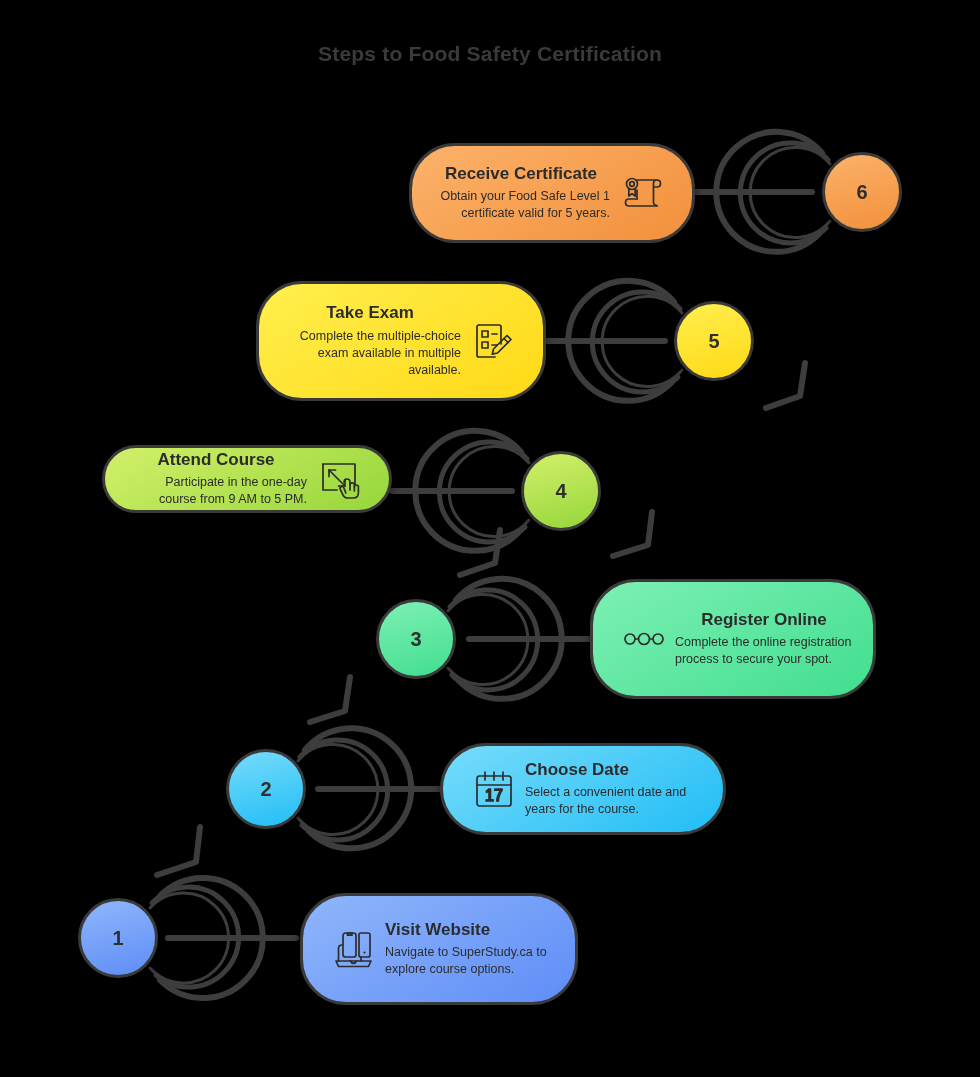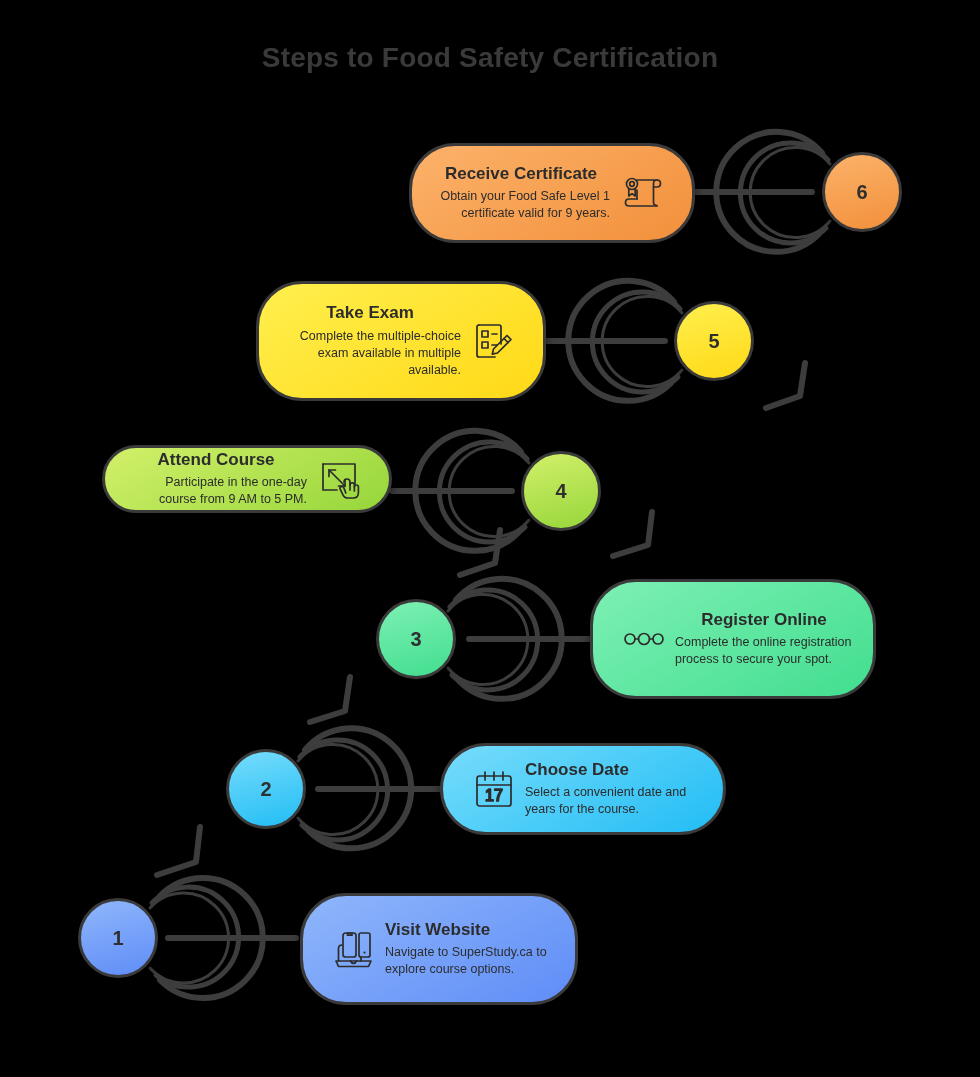--- a/index.html
+++ b/index.html
@@ -6,21 +6,21 @@
   body{
     width:980px;height:1077px;position:relative;overflow:hidden;
     font-family:"Liberation Sans","DejaVu Sans",sans-serif;
     background:#000000;
   }
   #stage{position:absolute;inset:0;}
 
   
   .title{
     position:absolute;left:0;top:42px;width:980px;text-align:center;
-    font-size:28px;font-weight:bold;color:#3a3a3a;letter-spacing:.2px;
+    font-size:21px;font-weight:bold;color:#3a3a3a;letter-spacing:.2px;
   }
 
   
   svg.links{position:absolute;left:0;top:0;width:980px;height:1077px;}
   svg.links path,svg.links line{
     fill:none;stroke:#3d3d3d;stroke-width:6;
     stroke-linecap:round;stroke-linejoin:round;
   }
   svg.rings{position:absolute;left:0;top:0;width:980px;height:1077px;}
   svg.rings path,svg.rings circle{fill:none;stroke:#3d3d3d;stroke-linecap:round;}
@@ -221,21 +221,21 @@
         <path d="M24 28 H29"></path>
         <path d="M39 18.5 l4 4 l-13.5 13.5 l-5.2 1.2 l1.2 -5.2 z"></path>
         <path d="M36 21.5 l4 4"></path>
       </svg>
     </div>
   </div>
 
   <div class="card icon-right ta-right" id="card6" style="left:409px;top:143px;width:286px;height:100px;">
     <div class="body">
       <div class="ttl" style="text-align:center;">Receive Certificate</div>
-      <div class="dsc">Obtain your Food Safe Level 1 certificate valid for 9 years.</div>
+      <div class="dsc">Obtain your Food Safe Level 1 certificate valid for 5 years.</div>
     </div>
     <div class="ico">
       <svg viewBox="0 0 48 48">
         <path d="M20 11 H40 q-3.5 0 -3.5 3.5 V33 q0 3.5 3.5 3.5"></path>
         <path d="M40 11 q3.5 0 3.5 3.5 q0 3.5 -3.5 3.5 h-3.5"></path>
         <path d="M20 30 H12 q-3.5 0 -3.5 3.5 q0 3.5 3.5 3.5 H40"></path>
         <path d="M20 21 V30"></path>
         <circle cx="15" cy="15" r="5.5"></circle>
         <circle cx="15" cy="15" r="2.3"></circle>
         <path d="M11.8 19.5 V27 l3.2 -2.4 l3.2 2.4 V19.5"></path>

